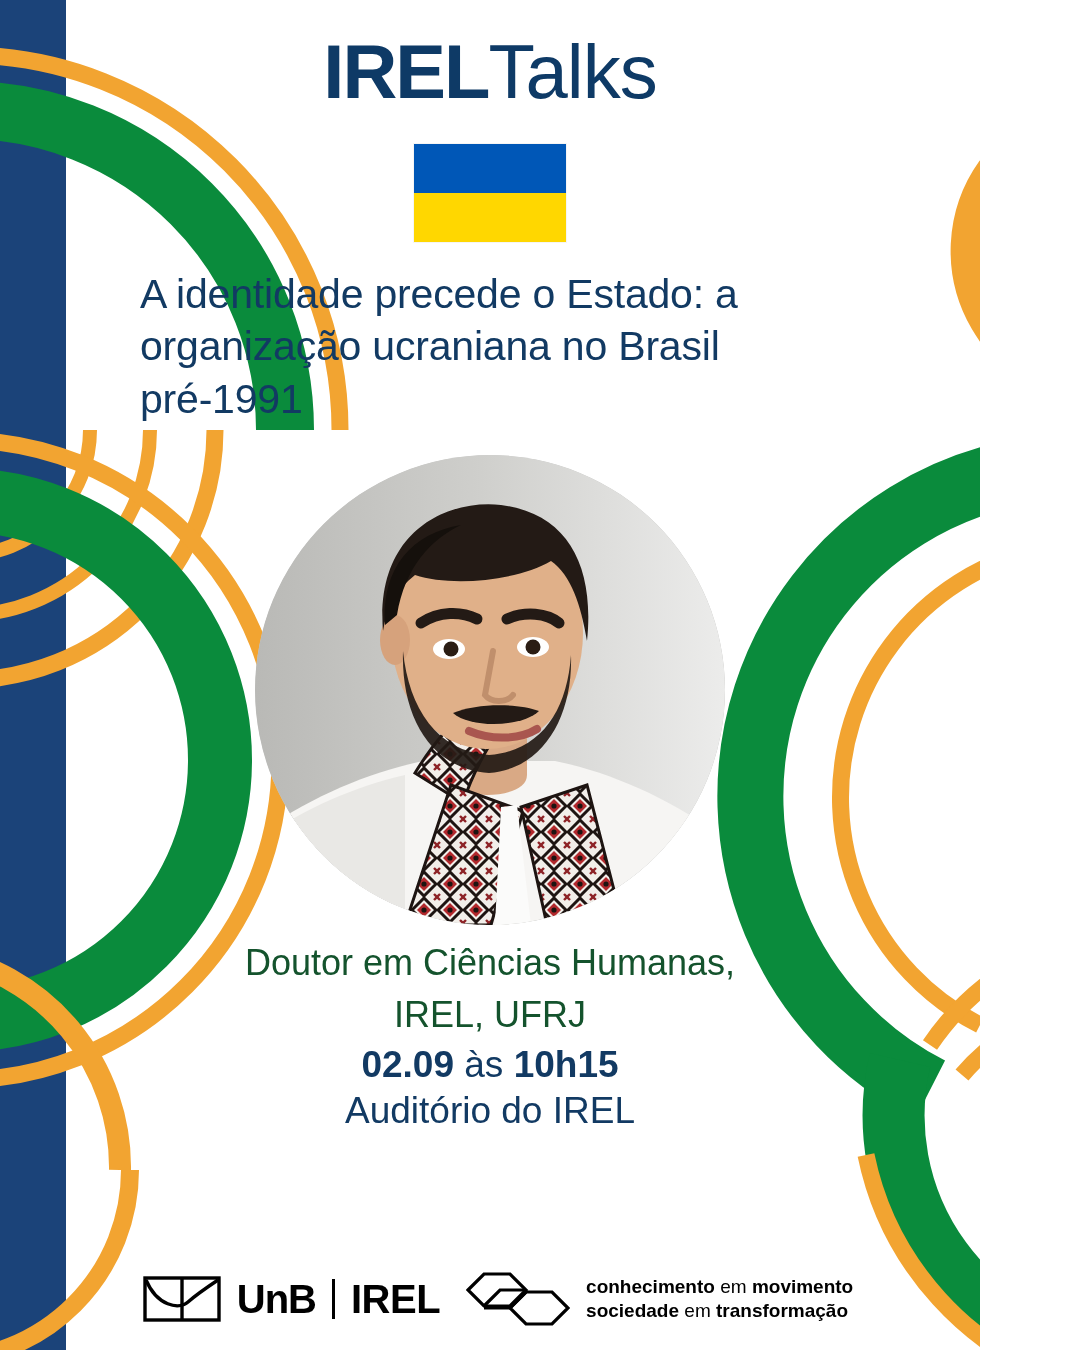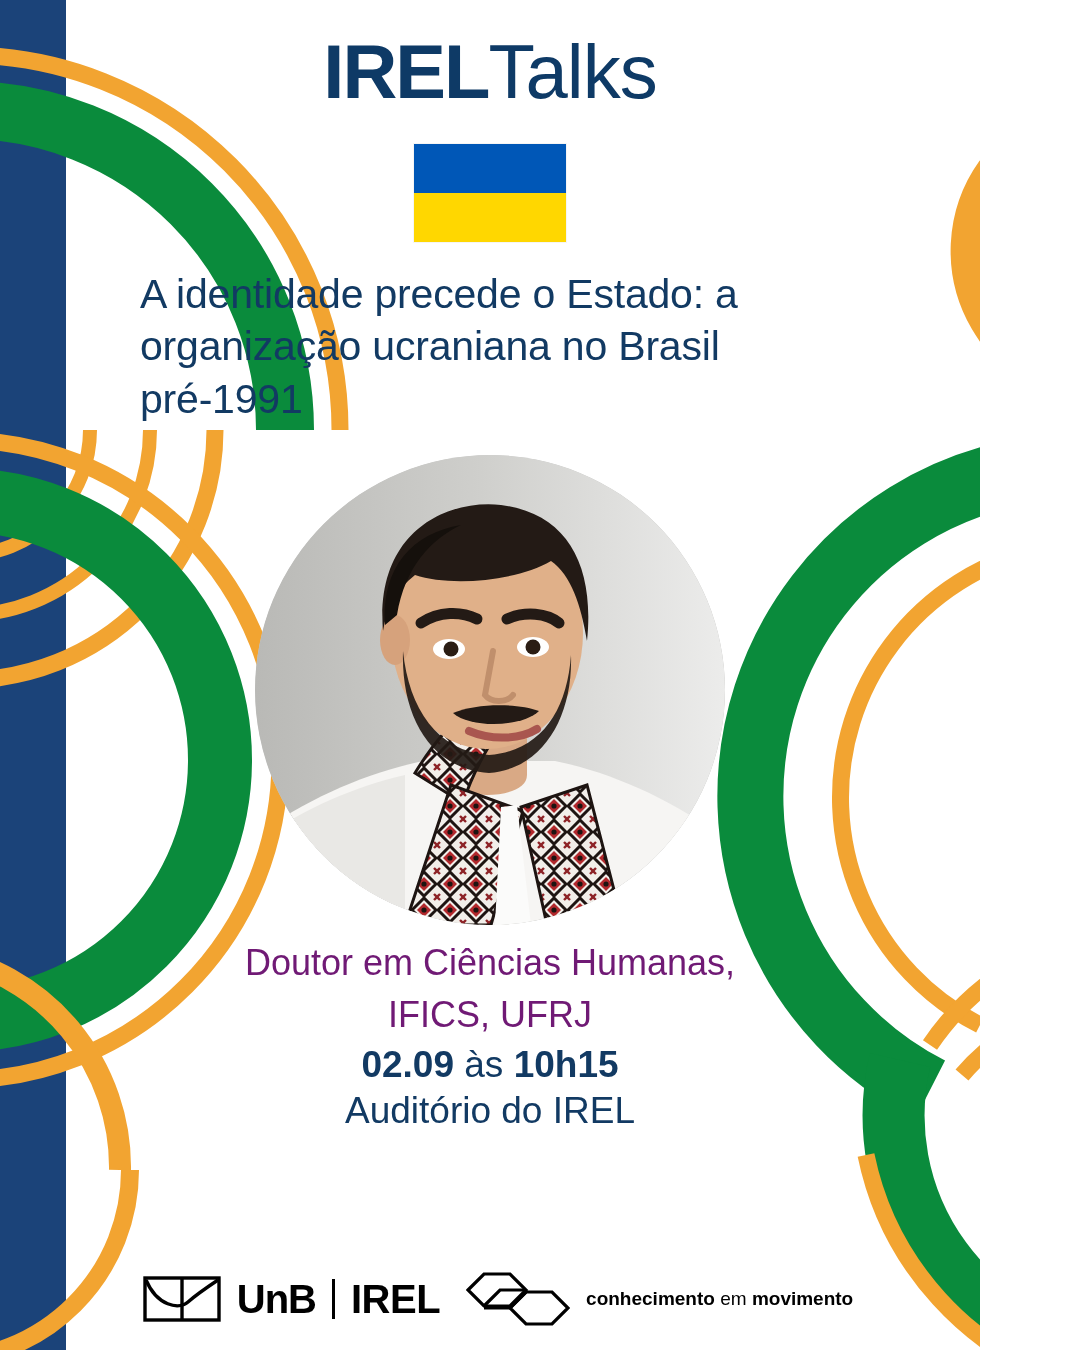--- a/index.html
+++ b/index.html
@@ -89,21 +89,21 @@
     color:#123a63;
     letter-spacing:-0.6px;
     white-space:nowrap;
   }
   .speaker-role {
     margin-top:12px;
     text-align:center;
     font-size:36px;
     font-weight:300;
     line-height:1.42;
-    color:#701a75;
+    color:#14532d;
   }
   .event-when {
     margin-top:4px;
     font-size:37px;
     color:#123a63;
     font-weight:300;
   }
   .event-when b { font-weight:700; }
   .event-where {
     margin-top:4px;
@@ -270,21 +270,21 @@
                    C 288 314 318 262 316 200
                    C 312 256 286 296 234 300
                    C 182 296 154 254 148 196 Z" fill="#231a15" opacity="0.92"></path>
         </g>
       </svg>
     </div>
 
 
     <div class="speaker-role">
       <div>Doutor em Ciências Humanas,</div>
-      <div>IFICS, UFRJ</div>
+      <div>IREL, UFRJ</div>
     </div>
 
     <div class="event-when"><b>02.09</b> <span>às</span> <b>10h15</b></div>
 
     <div class="event-where">Auditório do IREL</div>
   </div>
 
   <div class="footer">
 
     <div class="unb-group">
@@ -302,17 +302,18 @@
       <svg class="knot-mark" viewBox="0 0 104 58">
         <g fill="none" stroke="#000" stroke-width="3.2" stroke-linejoin="miter">
           <path d="M2 20 L18 4 L44 4 L60 20 L44 36 L18 36 Z"></path>
           <path d="M44 38 L60 22 L86 22 L102 38 L86 54 L60 54 Z"></path>
           <path d="M18 36 L34 20 L60 20"></path>
           <path d="M60 22 L44 38 L18 38"></path>
         </g>
       </svg>
       <div class="tagline">
         <div><b>conhecimento</b> <span>em</span> <b>movimento</b></div>
+        <div><b>sociedade</b> <span>em</span> <b>transformação</b></div>
       </div>
     </div>
   </div>
 
 </div>
 
 </body></html>

